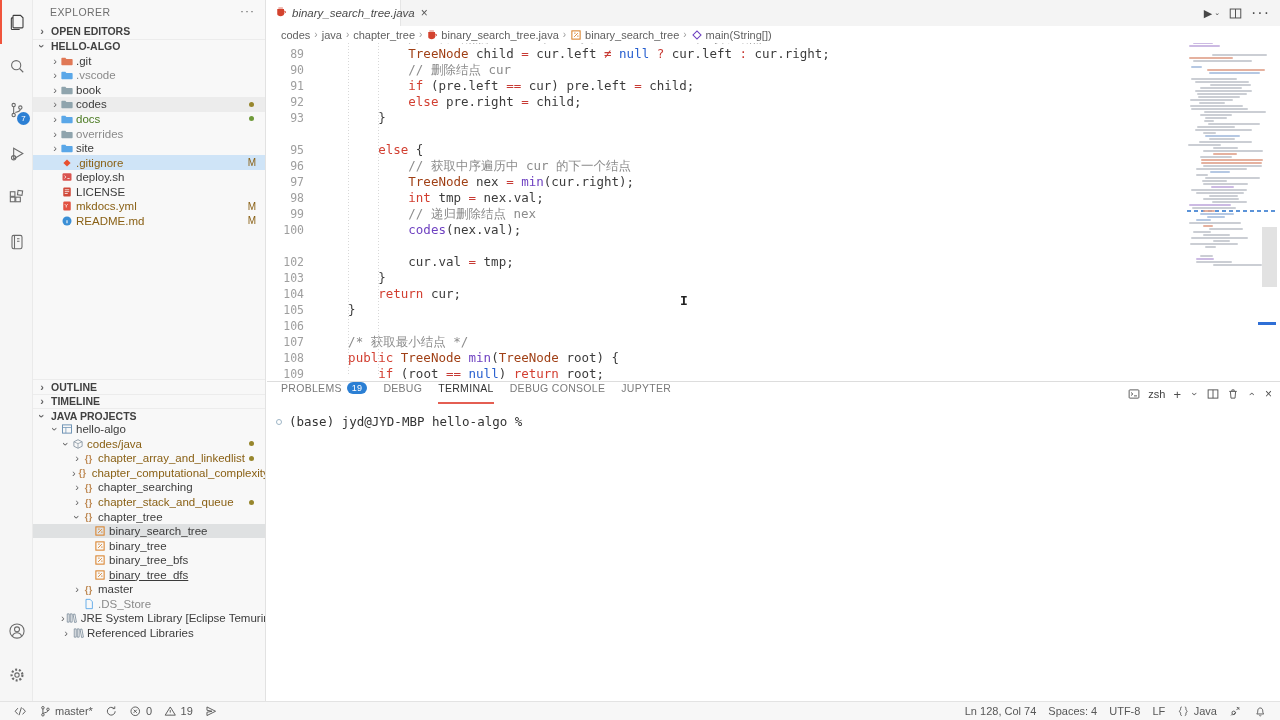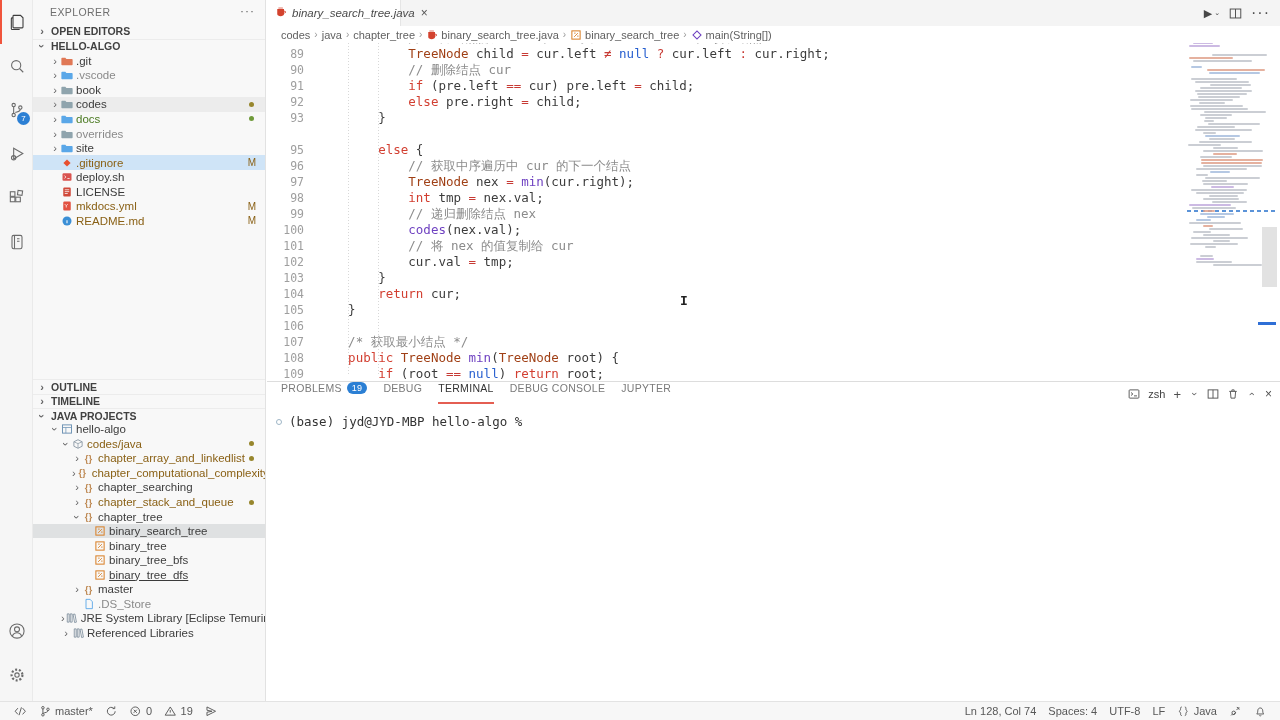--- a/index.html
+++ b/index.html
@@ -544,21 +544,20 @@
         <div class="cline" style="top: 62px;"><span class="ln">90</span><span class="src">            <span class="tok-c">// 删除结点 cur</span></span></div>
         <div class="cline" style="top: 78px;"><span class="ln">91</span><span class="src">            <span class="tok-k">if</span><span class="tok-d"> (pre.left </span><span class="tok-o">==</span><span class="tok-d"> cur) pre.left </span><span class="tok-o">=</span><span class="tok-d"> child;</span></span></div>
         <div class="cline" style="top: 94px;"><span class="ln">92</span><span class="src">            <span class="tok-k">else</span><span class="tok-d"> pre.right </span><span class="tok-o">=</span><span class="tok-d"> child;</span></span></div>
         <div class="cline" style="top: 110px;"><span class="ln">93</span><span class="src">        <span class="tok-d">}</span></span></div>
         <div class="cline" style="top: 142px;"><span class="ln">95</span><span class="src">        <span class="tok-k">else</span><span class="tok-d"> {</span></span></div>
         <div class="cline" style="top: 158px;"><span class="ln">96</span><span class="src">            <span class="tok-c">// 获取中序遍历中 cur 的下一个结点</span></span></div>
         <div class="cline" style="top: 174px;"><span class="ln">97</span><span class="src">            <span class="tok-t">TreeNode</span><span class="tok-d"> nex </span><span class="tok-o">=</span><span class="tok-d"> </span><span class="tok-f">min</span><span class="tok-d">(cur.right);</span></span></div>
         <div class="cline" style="top: 190px;"><span class="ln">98</span><span class="src">            <span class="tok-k">int</span><span class="tok-d"> tmp </span><span class="tok-o">=</span><span class="tok-d"> nex.val;</span></span></div>
         <div class="cline" style="top: 206px;"><span class="ln">99</span><span class="src">            <span class="tok-c">// 递归删除结点 nex</span></span></div>
         <div class="cline" style="top: 222px;"><span class="ln">100</span><span class="src">            <span class="tok-f">codes</span><span class="tok-d">(nex.val);</span></span></div>
-        <div class="cline" style="top: 238px;"><span class="ln">101</span><span class="src">            <span class="tok-c">// 将 nex 的值复制给 cur</span></span></div>
         <div class="cline" style="top: 254px;"><span class="ln">102</span><span class="src">            <span class="tok-d">cur.val </span><span class="tok-o">=</span><span class="tok-d"> tmp;</span></span></div>
         <div class="cline" style="top: 270px;"><span class="ln">103</span><span class="src">        <span class="tok-d">}</span></span></div>
         <div class="cline" style="top: 286px;"><span class="ln">104</span><span class="src">        <span class="tok-k">return</span><span class="tok-d"> cur;</span></span></div>
         <div class="cline" style="top: 302px;"><span class="ln">105</span><span class="src">    <span class="tok-d">}</span></span></div>
         <div class="cline" style="top: 318px;"><span class="ln">106</span><span class="src"></span></div>
         <div class="cline" style="top: 334px;"><span class="ln">107</span><span class="src">    <span class="tok-c">/* 获取最小结点 */</span></span></div>
         <div class="cline" style="top: 350px;"><span class="ln">108</span><span class="src">    <span class="tok-k">public</span><span class="tok-d"> </span><span class="tok-t">TreeNode</span><span class="tok-d"> </span><span class="tok-f">min</span><span class="tok-d">(</span><span class="tok-t">TreeNode</span><span class="tok-d"> root) {</span></span></div>
         <div class="cline" style="top: 366px;"><span class="ln">109</span><span class="src">        <span class="tok-k">if</span><span class="tok-d"> (root </span><span class="tok-o">==</span><span class="tok-d"> </span><span class="tok-n">null</span><span class="tok-d">) </span><span class="tok-k">return</span><span class="tok-d"> root;</span></span></div>
       </div>
     <div class="iguide" style="left:81px"></div>

